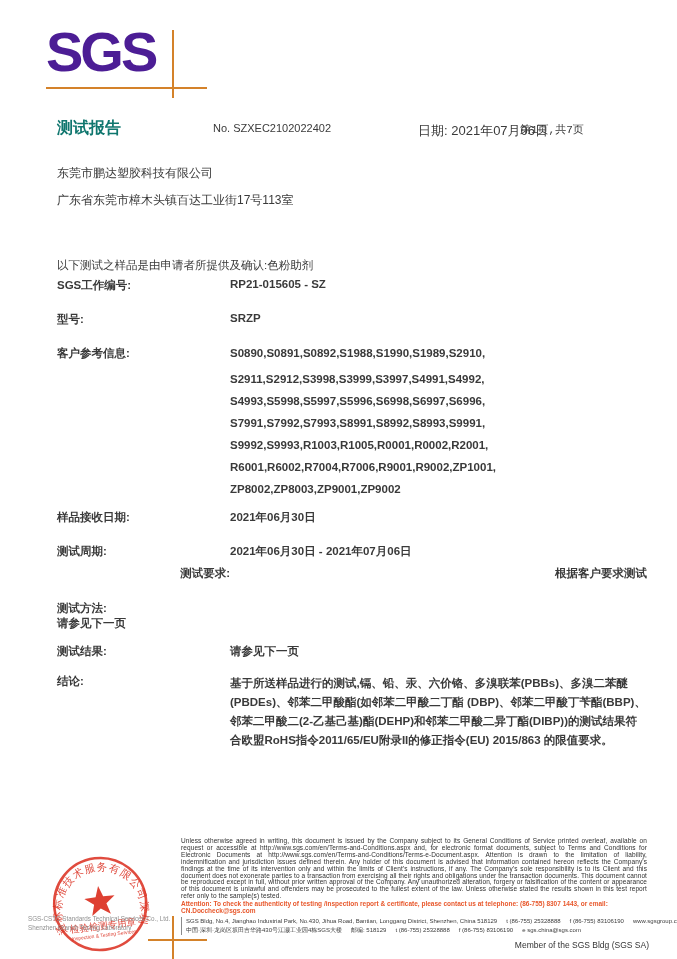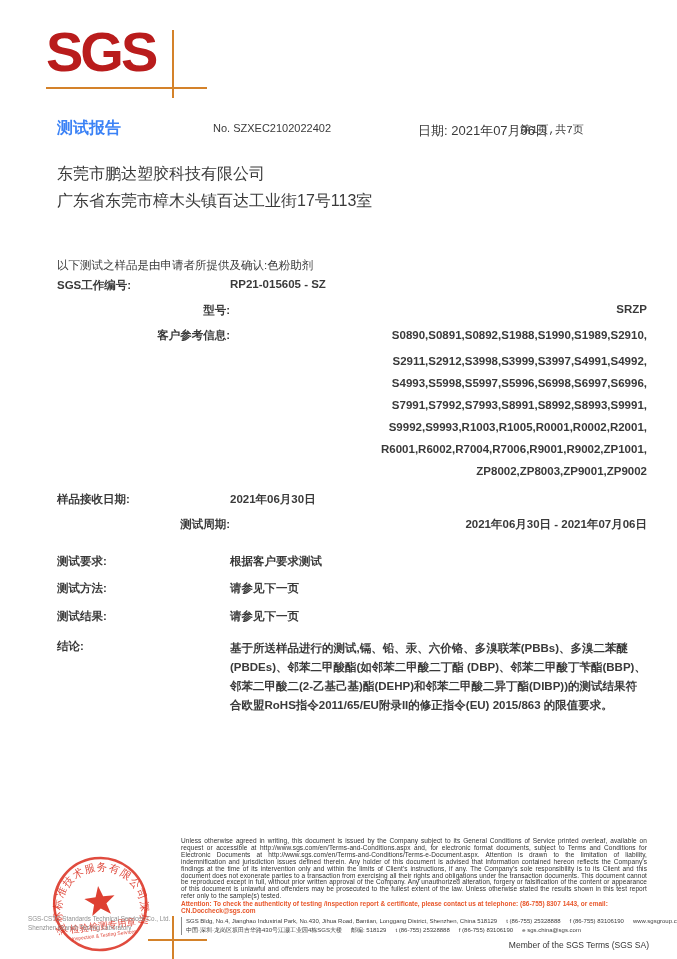--- a/index.html
+++ b/index.html
@@ -8,44 +8,44 @@
     width:677px;height:959px;
     background:#ffffff;
     font-family:"Liberation Sans","DejaVu Sans",sans-serif;
     color:#3a3a3a;
     overflow:hidden;
   }
   
   .logo{
     position:absolute;left:46px;top:22px;
     font-size:56px;font-weight:800;letter-spacing:-3px;
-    color:#b91c1c;line-height:60px;
+    color:#4c1d95;line-height:60px;
   }
   .crop{position:absolute;background:#d4822a;}
   .crop-top-v{left:172px;top:30px;width:2px;height:68px;}
   .crop-top-h{left:46px;top:87px;width:161px;height:2px;}
   .crop-bot-v{left:172px;top:916px;width:2px;height:43px;}
   .crop-bot-h{left:148px;top:939px;width:59px;height:2px;}
 
   .title-row{position:absolute;left:0;top:118px;width:677px;height:22px;}
-  .doc-title{position:absolute;left:57px;top:0;font-size:16px;font-weight:700;color:#3b82f6;}
+  .doc-title{position:absolute;left:57px;top:0;font-size:16px;font-weight:700;color:#0f766e;}
   .report-no{position:absolute;left:213px;top:4px;font-size:11px;}
   .report-date{position:absolute;left:418px;top:4px;font-size:13px;}
   .report-page{position:absolute;left:520px;top:4px;font-size:11px;font-family:Liberation Mono, monospace;}
 
-  .applicant{position:absolute;left:57px;top:160px;font-size:16px;line-height:27px;}
+  .applicant{position:absolute;left:57px;top:160px;font-size:12px;line-height:27px;}
 
   .sample-statement{position:absolute;left:57px;top:258px;font-size:11.5px;}
 
   
   .fields{position:absolute;left:57px;top:278px;width:590px;font-size:11.5px;}
   .frow{display:flex;align-items:flex-start;font-weight:bold;}
   .flabel{width:173px;flex:none;}
   .fvalue{flex:1;}
-  .m9{margin-top:10px;text-align:right;} .m7{margin-top:22px;} .m4{margin-top:12px;}
+  .m9{margin-top:19px;} .m7{margin-top:7px;text-align:right;} .m4{margin-top:20px;flex-direction:column;}
   .m10{margin-top:10px;justify-content:center;} .m13{margin-top:13px;} .m15{margin-top:15px;}
   .ref-line{display:block;line-height:22px;}
   .ref-first{line-height:15px;margin-bottom:7px;}
   .conclusion-text{line-height:19px;width:412px;}
 
   
   .footer-right{position:absolute;left:181px;top:838px;width:466px;}
   .legal{
     font-size:6.5px;line-height:6.9px;color:#2f2f2f;
     text-align:justify;letter-spacing:0.1px;
@@ -177,18 +177,18 @@
       <div class="addr-line">
         <span class="seg">中国·深圳·龙岗区坂田吉华路430号江灏工业园4栋SGS大楼</span>
         <span class="seg">邮编: 518129</span>
         <span class="seg">t (86-755) 25328888</span>
         <span class="seg">f (86-755) 83106190</span>
         <span class="seg">e sgs.china@sgs.com</span>
       </div>
     </div>
   </div>
 
-  <div class="member">Member of the SGS Terms (SGS SA)</div>
+  <div class="member">Member of the SGS Bldg (SGS SA)</div>
 
   <div class="crop crop-bot-v"></div>
   <div class="crop crop-bot-h"></div>
 
 </div>
 
 </body></html>

